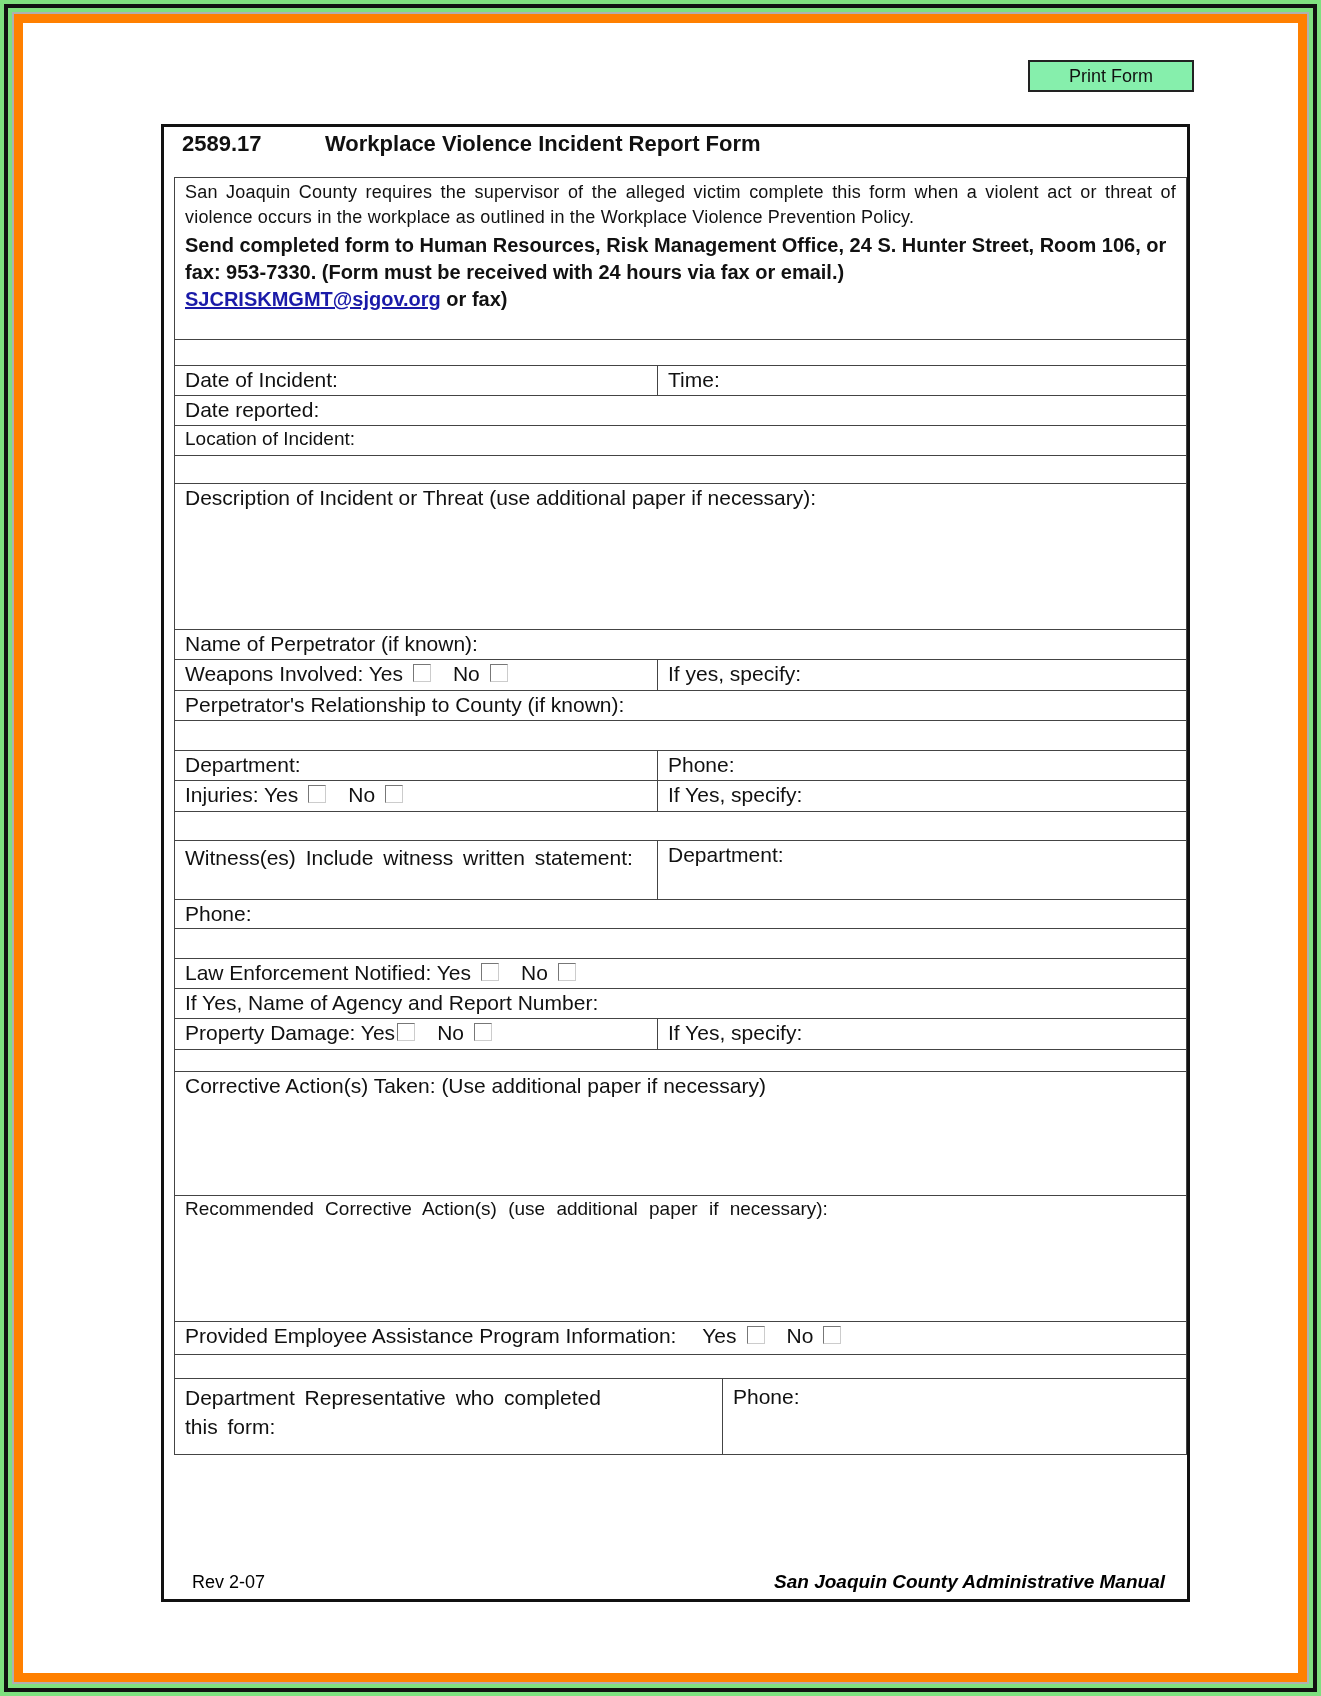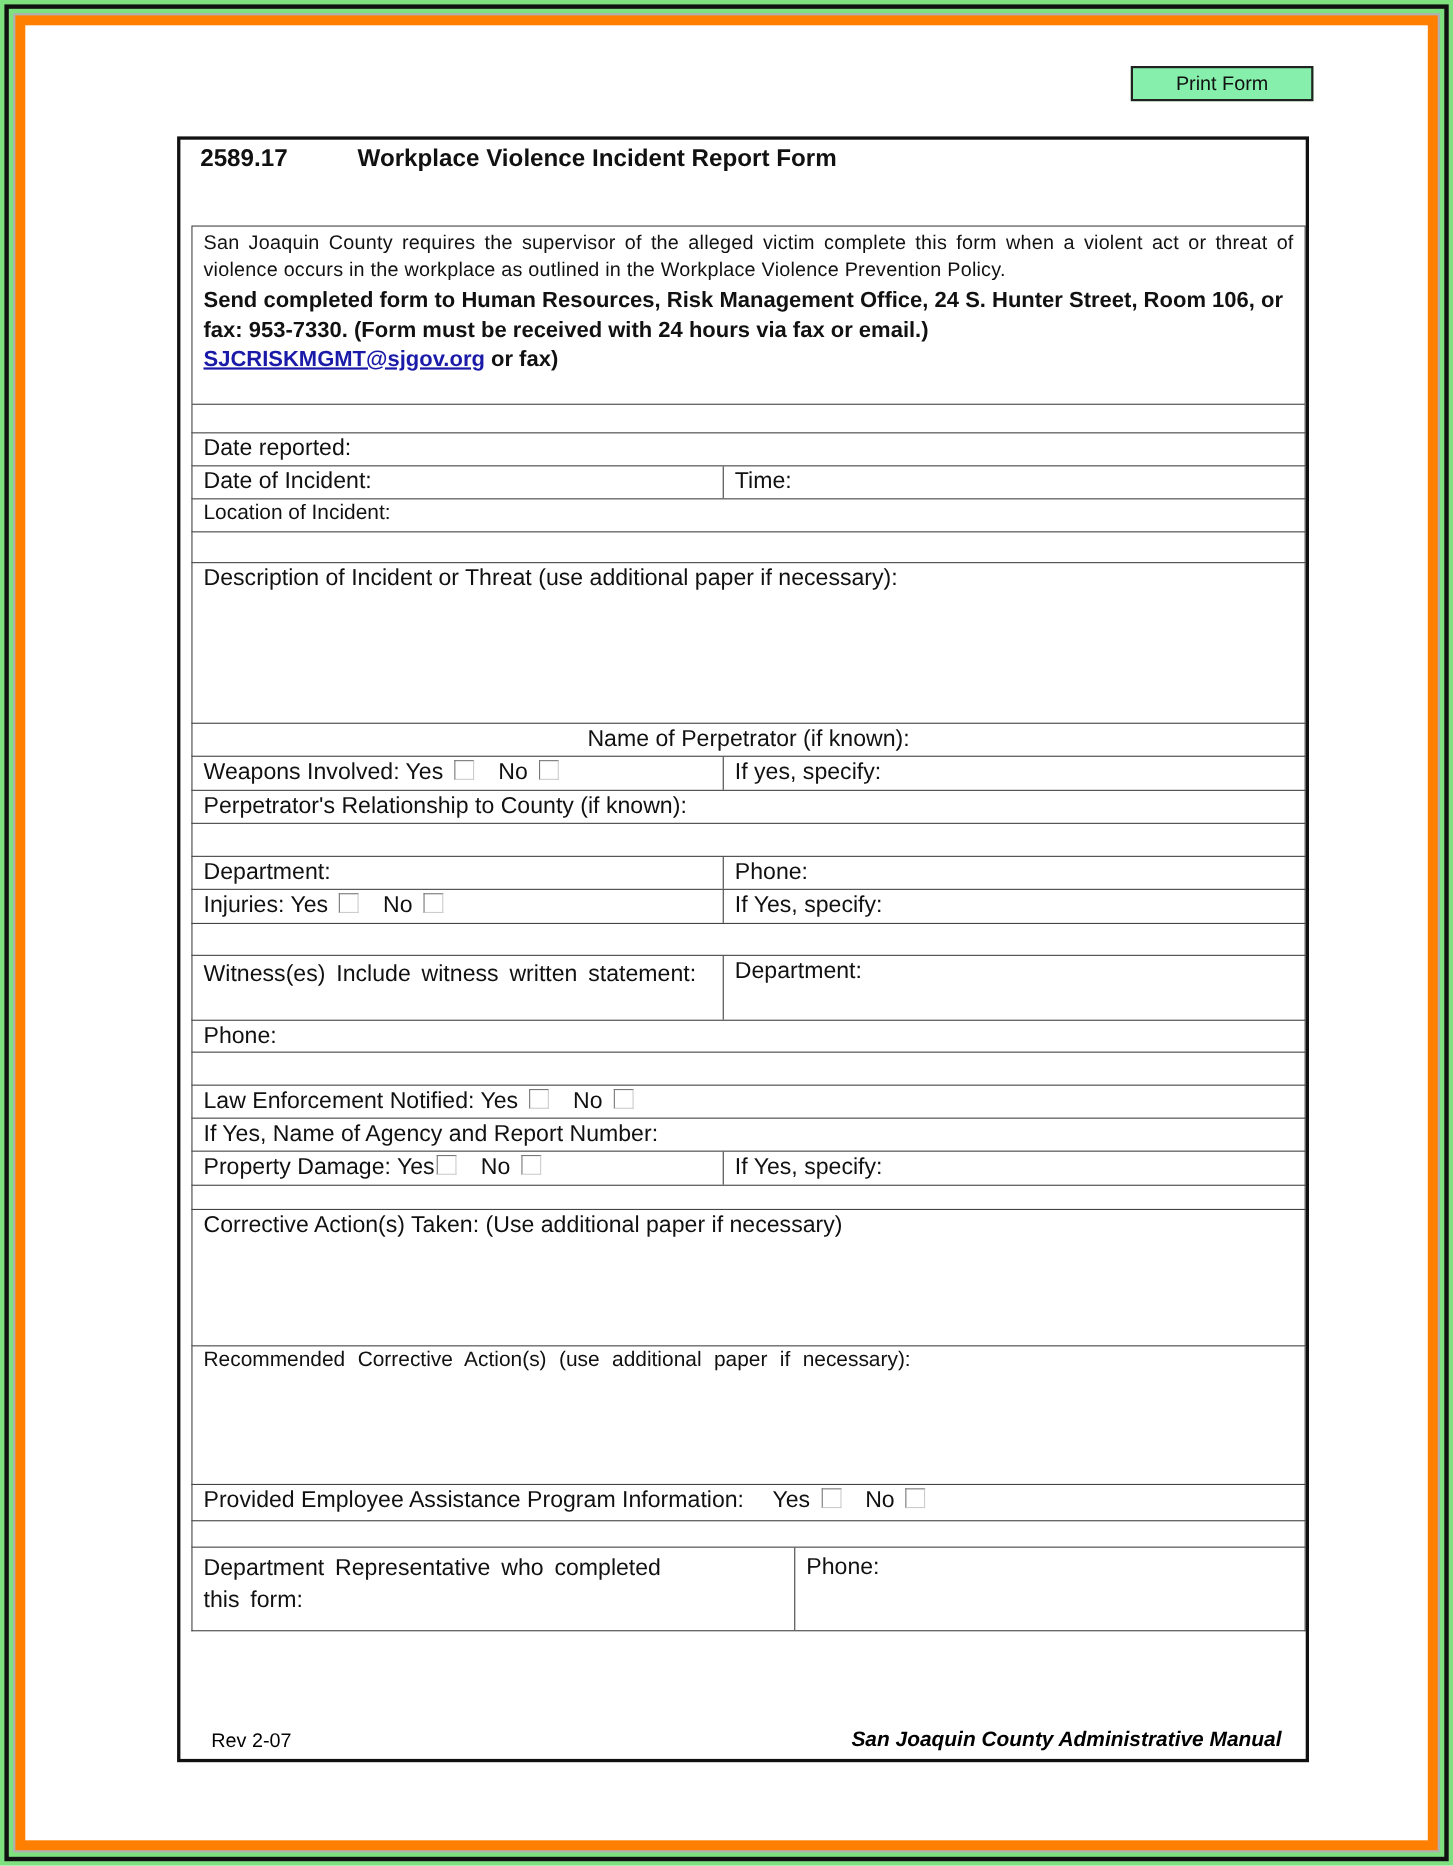--- a/index.html
+++ b/index.html
@@ -30,21 +30,21 @@
   }
   .form {
     position: absolute; left: 161px; top: 124px; width: 1029px; height: 1478px;
     border: 3px solid #111; box-sizing: border-box;
   }
   .title {
     position: absolute; left: 18px; top: 4px; font-weight: bold; font-size: 22px; color:#111;
   }
   .title .num { display:inline-block; width: 143px; }
   .inner {
-    position: absolute; left: 10px; top: 78px; width: 1013px;
+    position: absolute; left: 10px; top: 50px; width: 1013px;
   }
   .row {
     border-left: 1px solid #444; border-right: 1px solid #444; border-bottom: 1.5px solid #444;
     box-sizing: border-box; position: relative; display: flex;
     font-size: 21px; color: #111;
   }
   .row.first { border-top: 1.5px solid #444; }
   .cell { box-sizing: border-box; padding: 2px 10px; }
   .cell.split { border-right: 1px solid #444; }
   .intro { padding: 2px 10px 4px 10px; display:block; }
@@ -81,35 +81,35 @@
     <div class="row first intro" style="height:163px;">
       <p class="reg">San Joaquin County requires the supervisor of the alleged victim complete this form when a violent act or threat of violence occurs in the workplace as outlined in the Workplace Violence Prevention Policy.</p>
       <p class="bold">
         <span>Send completed form to Human Resources, Risk Management Office, 24 S. Hunter Street, Room 106, or fax:  953-7330.  (Form must be received with 24 hours via fax or email.)</span><br>
         <a>SJCRISKMGMT@sjgov.org</a><span> or fax)</span>
       </p>
     </div>
     <div class="row" style="height:26px;"></div>
 
     <div class="row" style="height:30px;">
-      <div class="cell">Date reported:</div>
+      <div class="cell split w-left">Date of Incident:</div>
+      <div class="cell">Time:</div>
     </div>
     <div class="row" style="height:30px;">
-      <div class="cell split w-left">Date of Incident:</div>
-      <div class="cell">Time:</div>
+      <div class="cell">Date reported:</div>
     </div>
     <div class="row" style="height:30px; font-size:19px;">
       <div class="cell">Location of Incident:</div>
     </div>
     <div class="row" style="height:28px;"></div>
     <div class="row" style="height:146px;">
       <div class="cell" style="padding-top:2px;">Description of Incident or Threat (use additional paper if necessary):</div>
     </div>
 
-    <div class="row" style="height:30px;justify-content:center;">
+    <div class="row" style="height:30px;">
       <div class="cell">Name of Perpetrator (if known):</div>
     </div>
     <div class="row" style="height:31px;">
       <div class="cell split w-left">
         <span>Weapons Involved: Yes</span><span class="cb"></span><span>No</span><span class="cb"></span>
       </div>
       <div class="cell">If yes, specify:</div>
     </div>
     <div class="row" style="height:30px;">
       <div class="cell">Perpetrator's Relationship to County (if known):</div>

